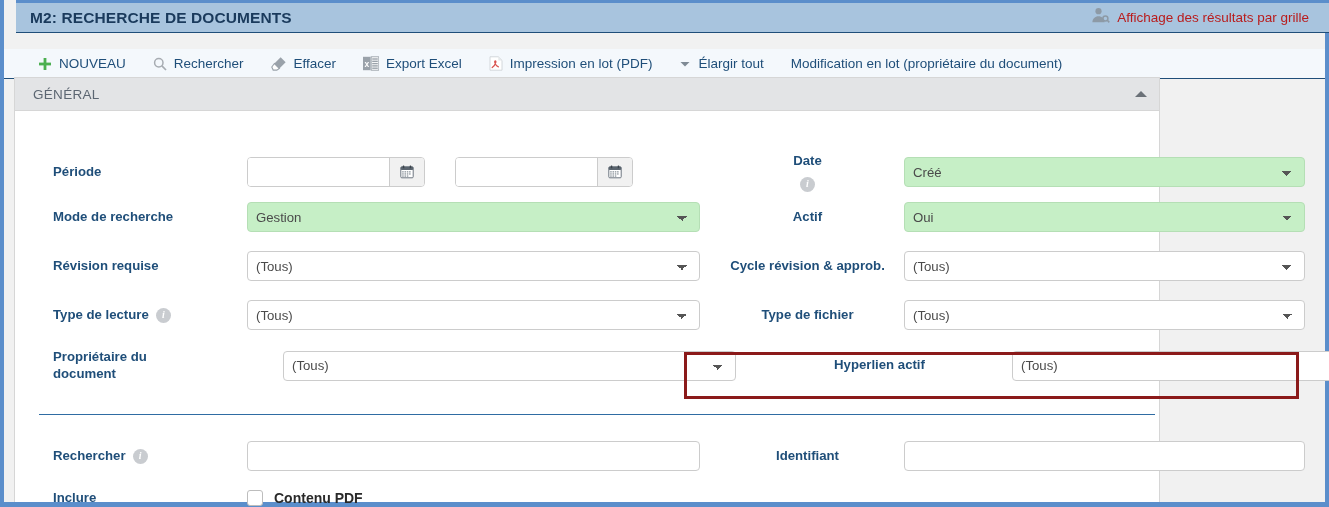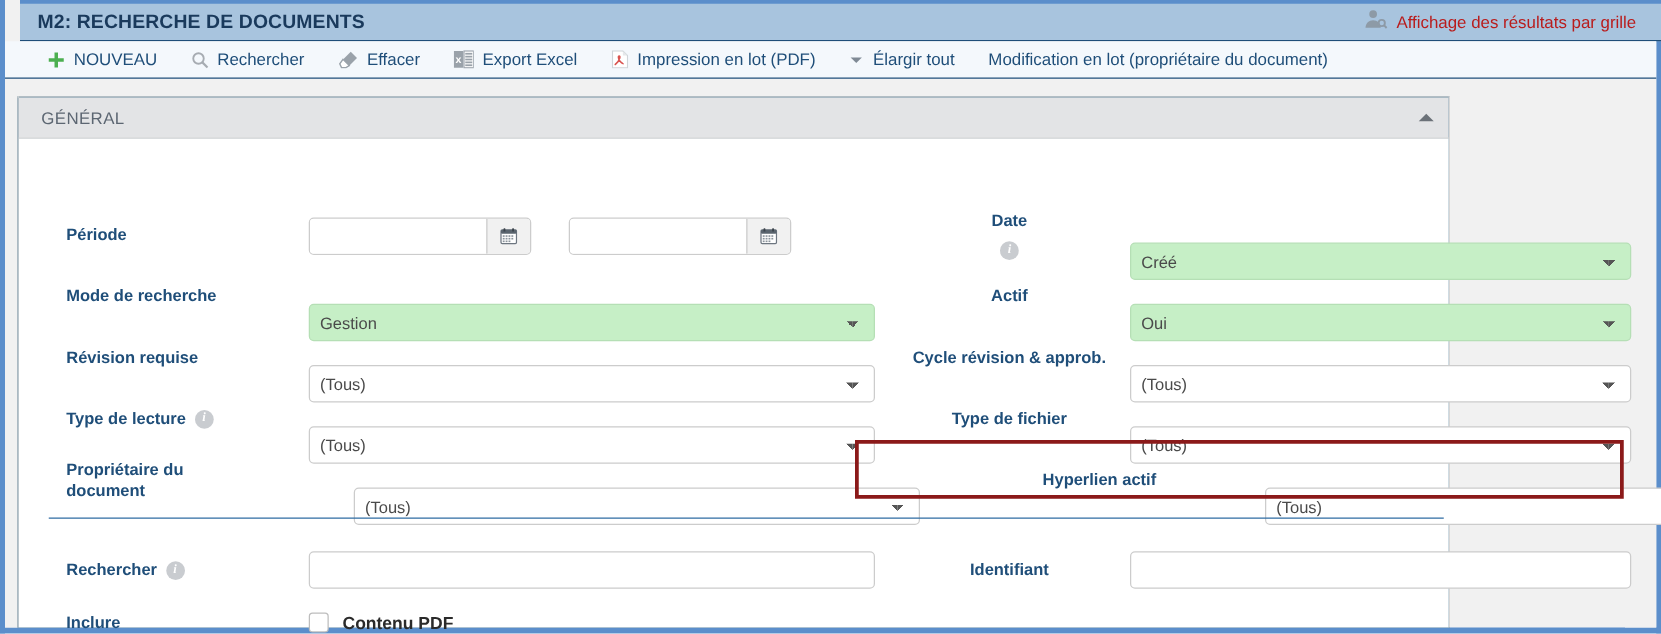--- a/index.html
+++ b/index.html
@@ -55,21 +55,21 @@
   }
   .titlebar-right .lbl {
     font-size: 13.5px;
     color: #b91c1c;
     white-space: nowrap;
   }
 
   
   .toolbar {
     position: absolute;
-    left: 4px; top: 33px;
+    left: 4px; top: 49px;
     width: 1321px; height: 30px;
     background: #f4f8fc;
     border-bottom: 1.5px solid #1f4e79;
     display: flex;
     align-items: center;
     padding-left: 34px;
   }
   .tb-item {
     display: flex;
     align-items: center;
@@ -80,21 +80,21 @@
     white-space: nowrap;
     cursor: pointer;
   }
   .tb-item .ico { display: flex; align-items: center; }
 
   
   .panel {
     position: absolute;
     left: 14px; top: 77px;
     width: 1146px; height: 425px;
-    background: #0c4a6e;
+    background: #f97316;
     border: 1px solid #d6d6d6;
     border-bottom: none;
   }
   .panel-header {
     height: 33px;
     background: #e3e4e6;
     border-bottom: 1px solid #d6d6d6;
     display: flex;
     align-items: center;
     justify-content: space-between;
@@ -158,21 +158,20 @@
     -webkit-appearance: none;
     background-image:
       linear-gradient(45deg, transparent 50%, #555 50%),
       linear-gradient(135deg, #555 50%, transparent 50%);
     background-position:
       calc(100% - 17px) 13px,
       calc(100% - 12px) 13px;
     background-size: 5px 5px, 5px 5px;
     background-repeat: no-repeat;
     padding-right: 28px;
-    margin-top: 41px;
   }
   select.ctl.green {
     background-color: #c6efc6;
     border-color: #b5dfb5;
   }
   .w386 { width: 386px; }
   .w376 { width: 376px; }
 
   
   .dategrp { display: flex; align-items: center; gap: 30px; }

